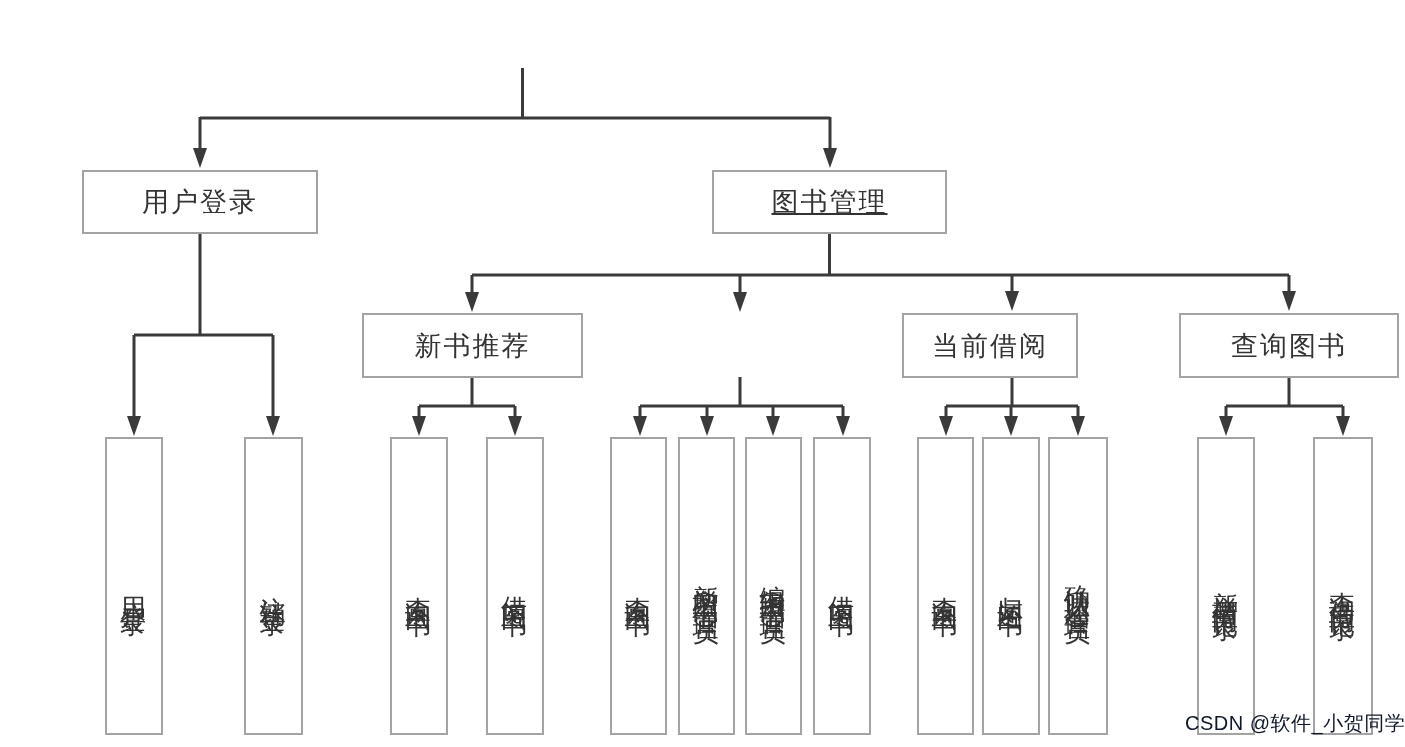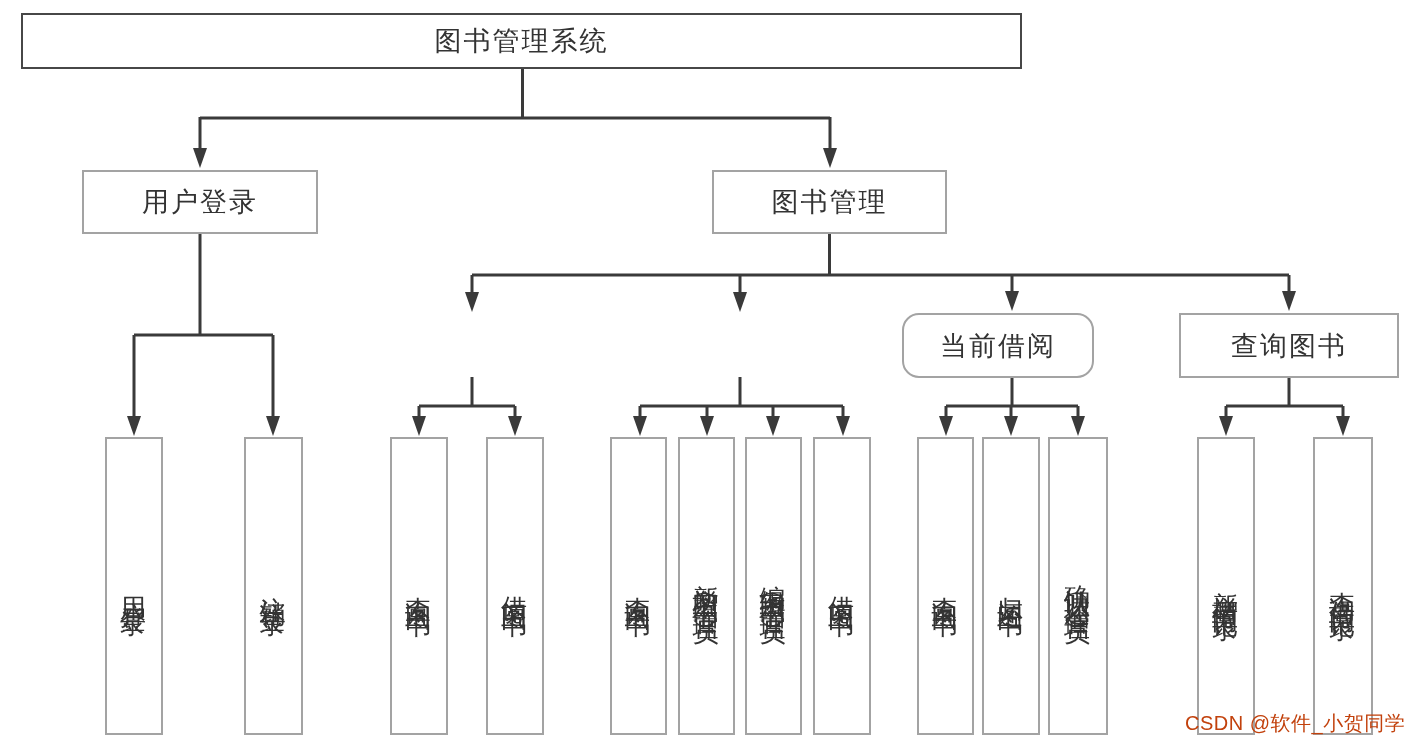--- a/index.html
+++ b/index.html
@@ -38,21 +38,21 @@
   .node.v span {
     writing-mode: vertical-rl;
     text-orientation: mixed;
     font-size: 26px;
     letter-spacing: 5px;
     white-space: nowrap;
     color: #333333;
   }
   .watermark {
     position: absolute;
-    color: #c2410c;
+    color: #0f172a;
     font-size: 20px;
     letter-spacing: 0.5px;
     white-space: nowrap;
     z-index: 5;
   }
 </style>
 </head>
 <body>
 
 <div class="canvas">
@@ -107,32 +107,32 @@
       <polygon points="766,416 780,416 773,436"></polygon>
       <polygon points="836,416 850,416 843,436"></polygon>
       <polygon points="939,416 953,416 946,436"></polygon>
       <polygon points="1004,416 1018,416 1011,436"></polygon>
       <polygon points="1071,416 1085,416 1078,436"></polygon>
       <polygon points="1219,416 1233,416 1226,436"></polygon>
       <polygon points="1336,416 1350,416 1343,436"></polygon>
     </g>
   </svg>
 
-  <div class="node root h" style="left:21px; top:13px; width:1001px; height:56px;">
-    <span>图书管理系统</span>
-  </div>
 
   <div class="node h" style="left:82px; top:170px; width:236px; height:64px;">
     <span>用户登录</span>
   </div>
-  <div class="node h" style="left:712px; top:170px; width:235px; height:64px;">
+  <div class="node h" style="left:712px; top:170px; width:235px; height:64px;text-decoration:underline;">
     <span>图书管理</span>
   </div>
 
-  <div class="node h" style="left:902px; top:313px; width:192px; height:65px;border-radius:17px;">
+  <div class="node h" style="left:362px; top:313px; width:221px; height:65px;">
+    <span>新书推荐</span>
+  </div>
+  <div class="node h" style="left:902px; top:313px; width:176px; height:65px;">
     <span>当前借阅</span>
   </div>
   <div class="node h" style="left:1179px; top:313px; width:220px; height:65px;">
     <span>查询图书</span>
   </div>
 
   <div class="node v" style="left:105px; top:437px; width:58px; height:298px;">
     <span>用户登录</span>
   </div>
   <div class="node v" style="left:244px; top:437px; width:59px; height:298px;">

